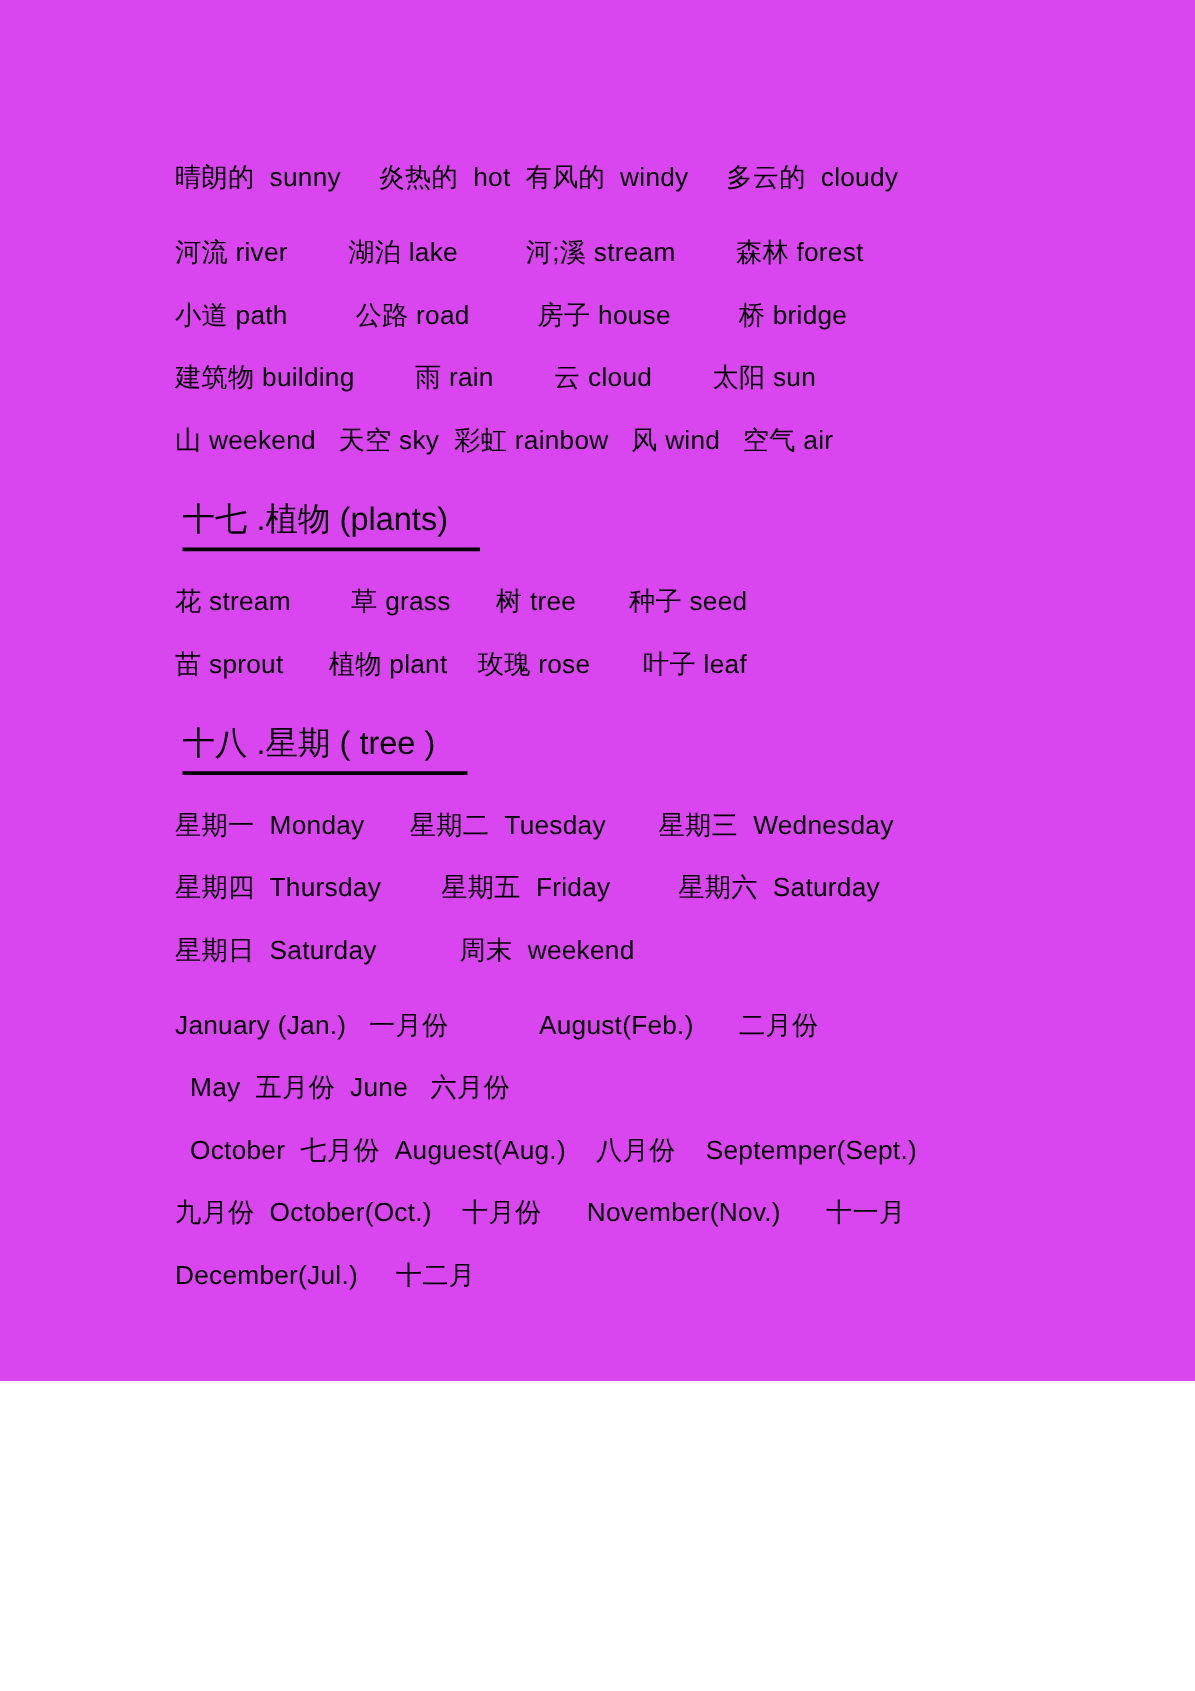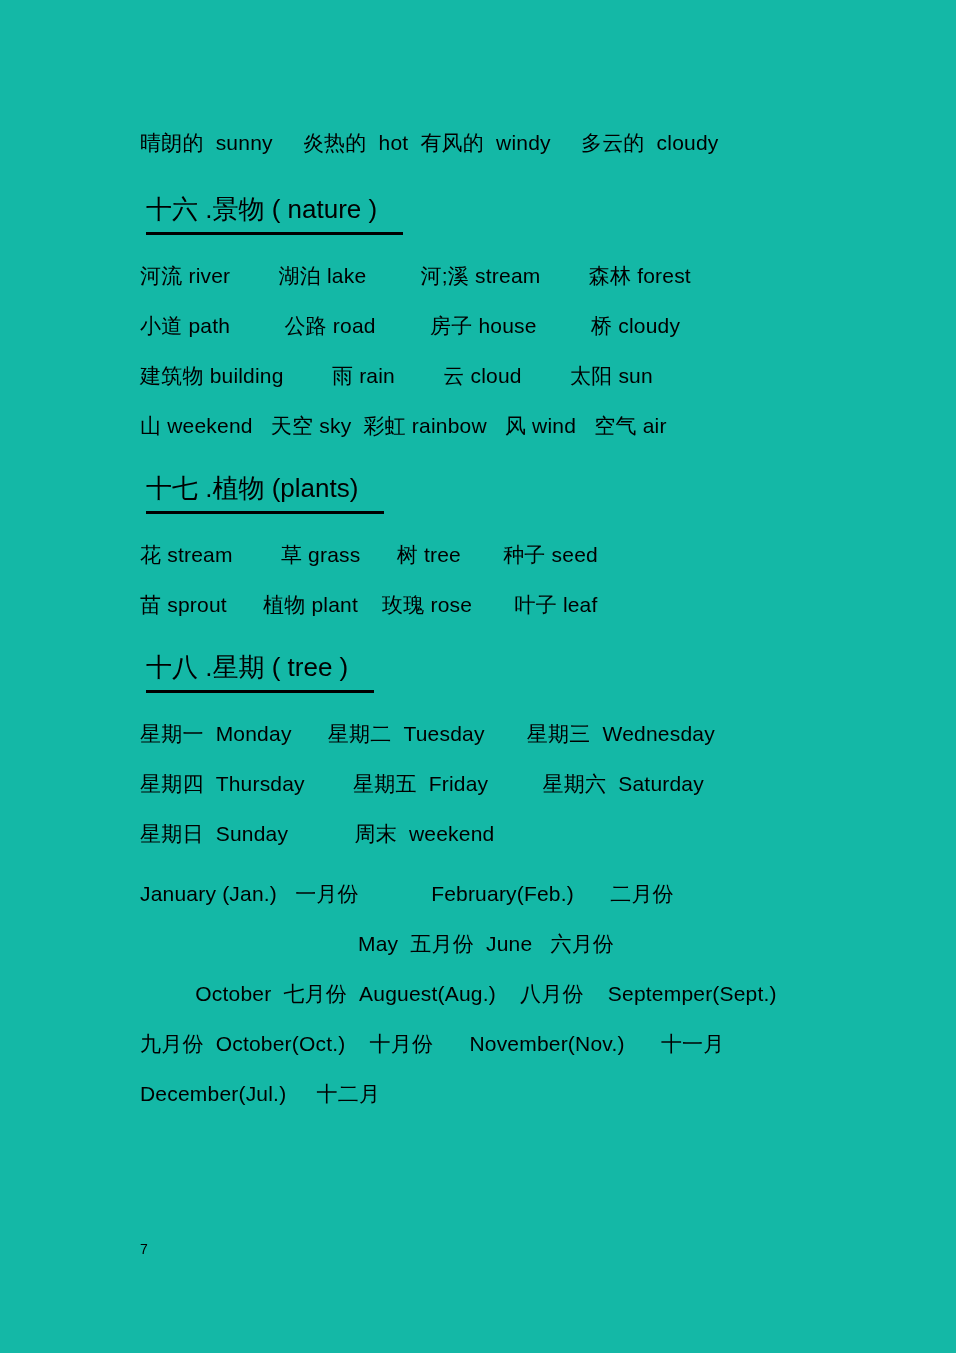--- a/index.html
+++ b/index.html
@@ -10,43 +10,43 @@
   }
 
   body {
     font-family: "Liberation Sans", "DejaVu Sans", sans-serif;
     color: #000000;
   }
 
   .page {
     position: relative;
     width: 956px;
-    height: 1353px;
-    background: #14b8a6;
+    height: 1105px;
+    background: #d946ef;
     overflow: hidden;
     box-sizing: border-box;
   }
 
   .content {
     position: absolute;
     left: 140px;
     top: 118px;
     width: 680px;
   }
 
   
   .vocab-line {
     font-size: 21px;
     line-height: 50px;
     white-space: pre;
     letter-spacing: 0.2px;
     color: #000;
   }
 
-  .vocab-line.indent-1 { padding-left: 6px; text-align: center; }
+  .vocab-line.indent-1 { padding-left: 6px; }
 
   
   .section-heading {
     font-size: 26px;
     line-height: 46px;
     white-space: pre;
     display: inline-block;
     border-bottom: 3px solid #000;
     padding-right: 26px;
     margin-left: 6px;
@@ -78,26 +78,23 @@
 </head>
 <body>
 
 <div class="page">
 
   <div class="content">
 
     <div class="vocab-line">晴朗的  sunny     炎热的  hot  有风的  windy     多云的  cloudy</div>
 
     <div class="group">
-      <div class="heading-row first">
-        <span class="section-heading">十六 .景物 ( nature )</span>
-      </div>
       <div class="group-body">
         <div class="vocab-line">河流 river        湖泊 lake         河;溪 stream        森林 forest</div>
-        <div class="vocab-line">小道 path         公路 road         房子 house         桥 cloudy</div>
+        <div class="vocab-line">小道 path         公路 road         房子 house         桥 bridge</div>
         <div class="vocab-line">建筑物 building        雨 rain        云 cloud        太阳 sun</div>
         <div class="vocab-line">山 weekend   天空 sky  彩虹 rainbow   风 wind   空气 air</div>
       </div>
     </div>
 
     <div class="group">
       <div class="heading-row">
         <span class="section-heading">十七 .植物 (plants)</span>
       </div>
       <div class="group-body">
@@ -106,27 +103,27 @@
       </div>
     </div>
 
     <div class="group">
       <div class="heading-row">
         <span class="section-heading">十八 .星期 ( tree )</span>
       </div>
       <div class="group-body">
         <div class="vocab-line">星期一  Monday      星期二  Tuesday       星期三  Wednesday</div>
         <div class="vocab-line">星期四  Thursday        星期五  Friday         星期六  Saturday</div>
-        <div class="vocab-line">星期日  Sunday           周末  weekend</div>
+        <div class="vocab-line">星期日  Saturday           周末  weekend</div>
       </div>
     </div>
 
     <div class="group">
       <div class="group-body">
-        <div class="vocab-line">January (Jan.)   一月份            February(Feb.)      二月份</div>
+        <div class="vocab-line">January (Jan.)   一月份            August(Feb.)      二月份</div>
         <div class="vocab-line indent-1"> May  五月份  June   六月份</div>
         <div class="vocab-line indent-1"> October  七月份  Auguest(Aug.)    八月份    Septemper(Sept.)</div>
         <div class="vocab-line">九月份  October(Oct.)    十月份      November(Nov.)      十一月</div>
         <div class="vocab-line">December(Jul.)     十二月</div>
       </div>
     </div>
 
   </div>
 
   <div class="page-number">7</div>

